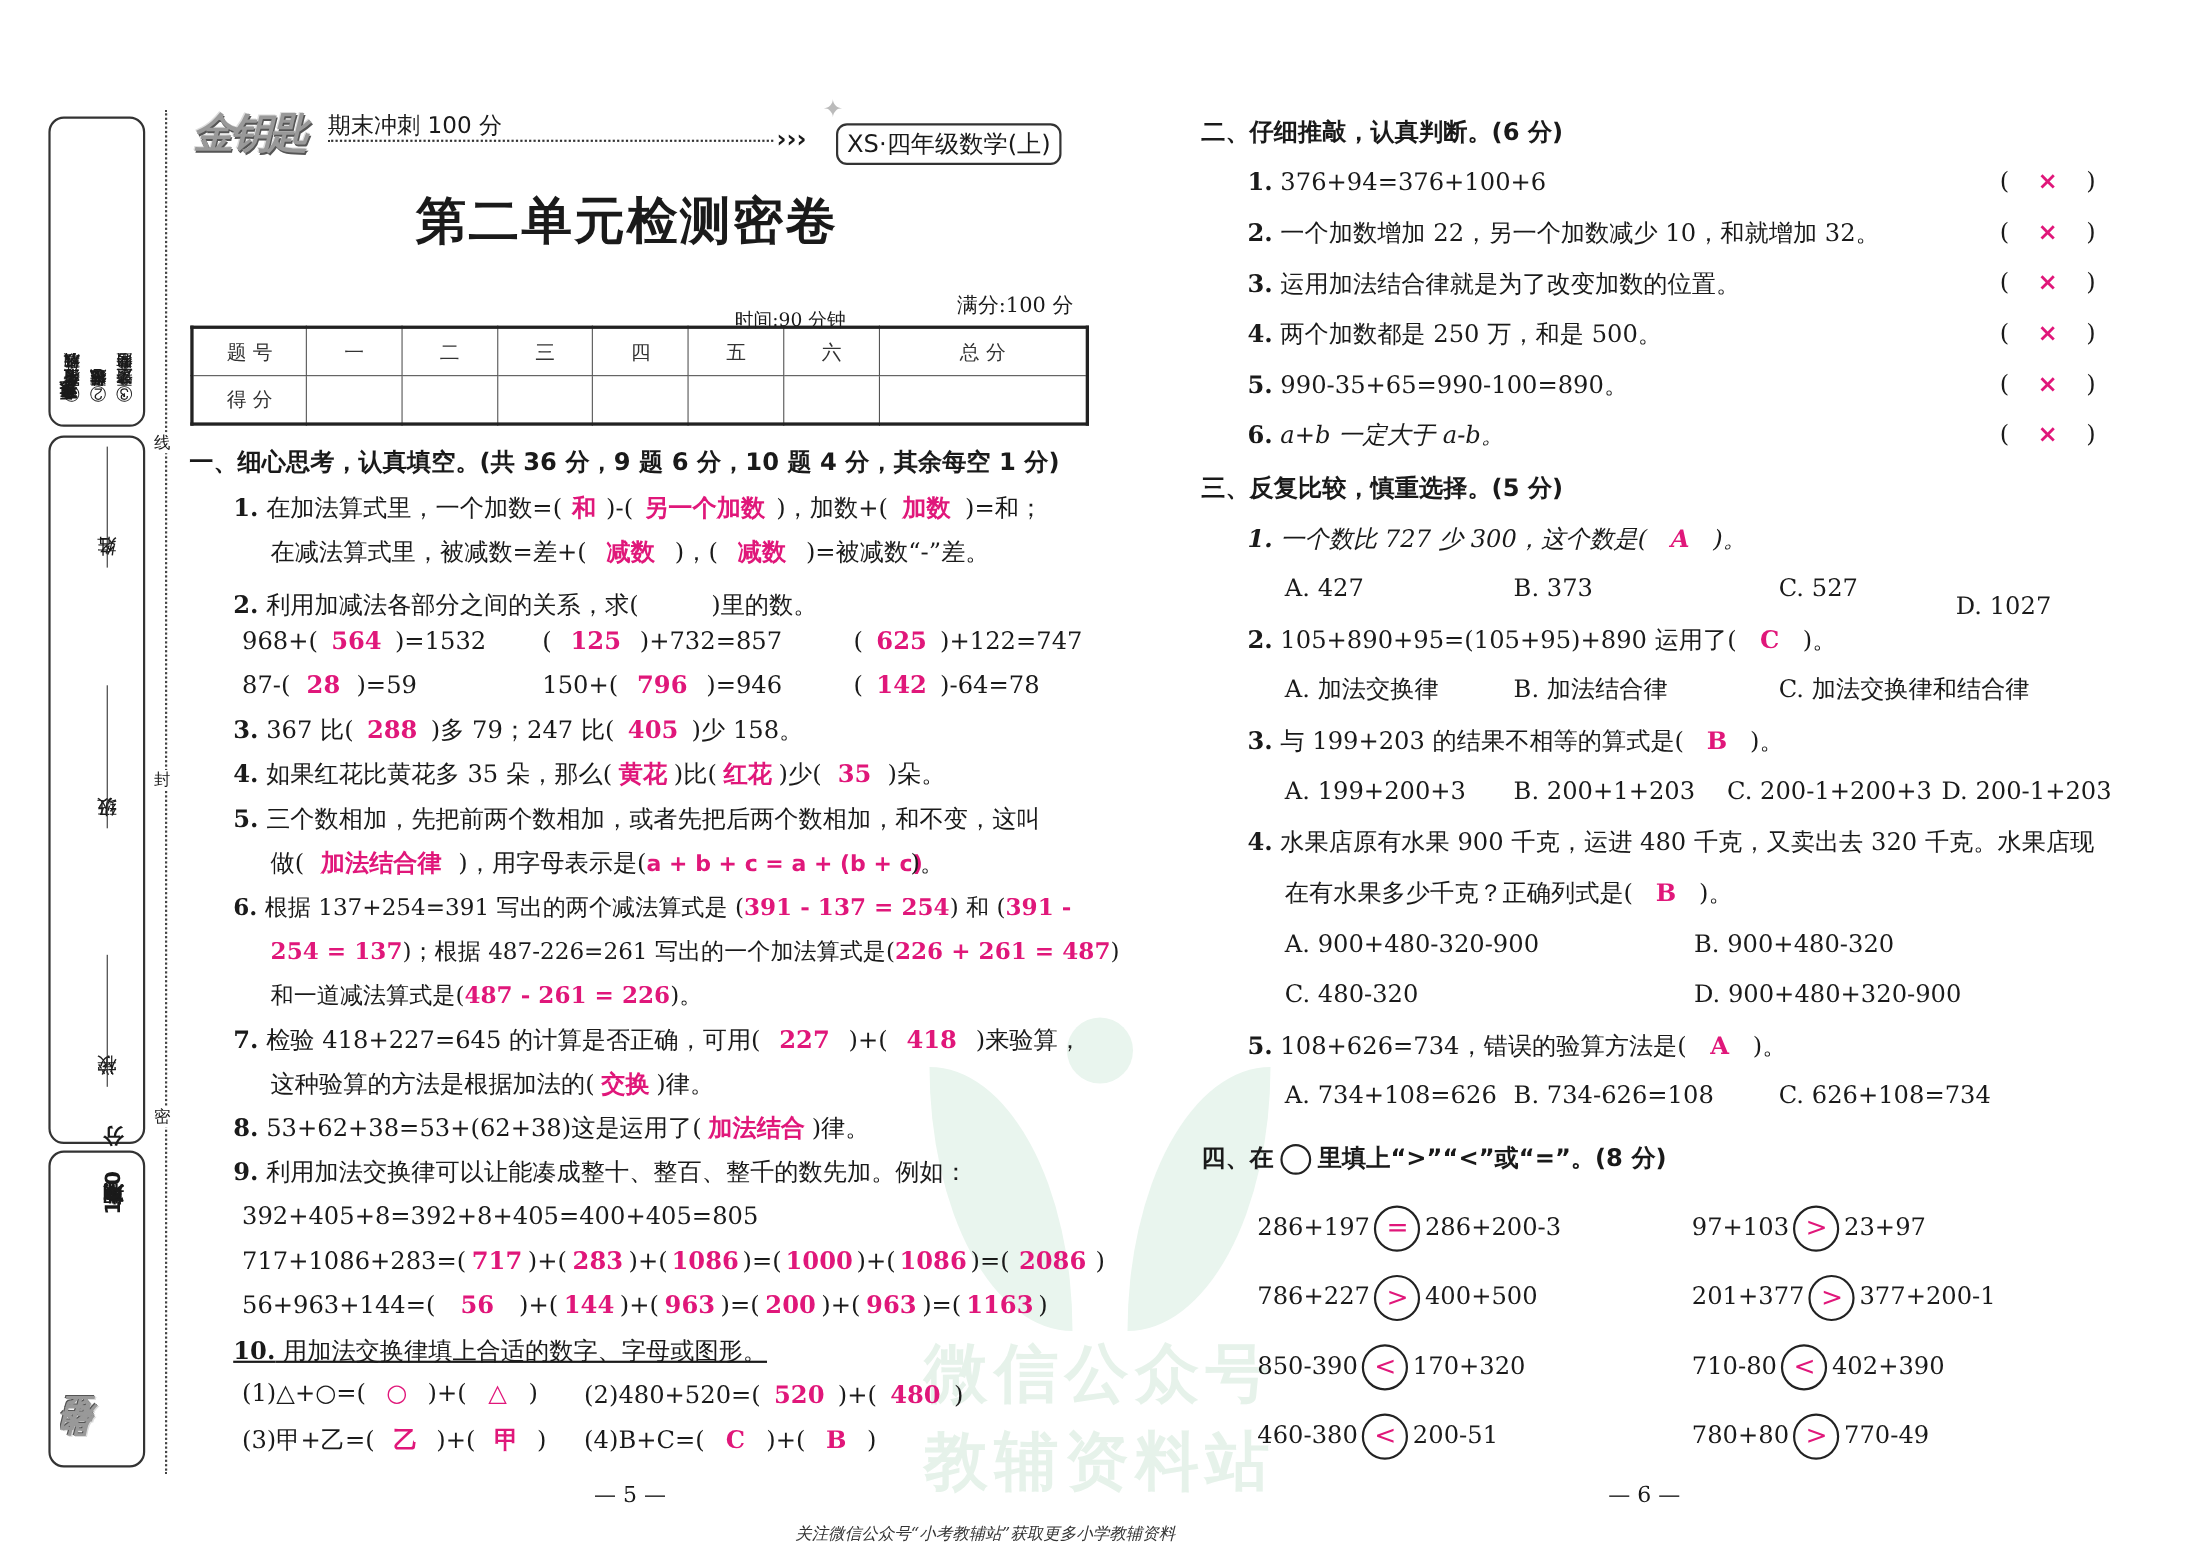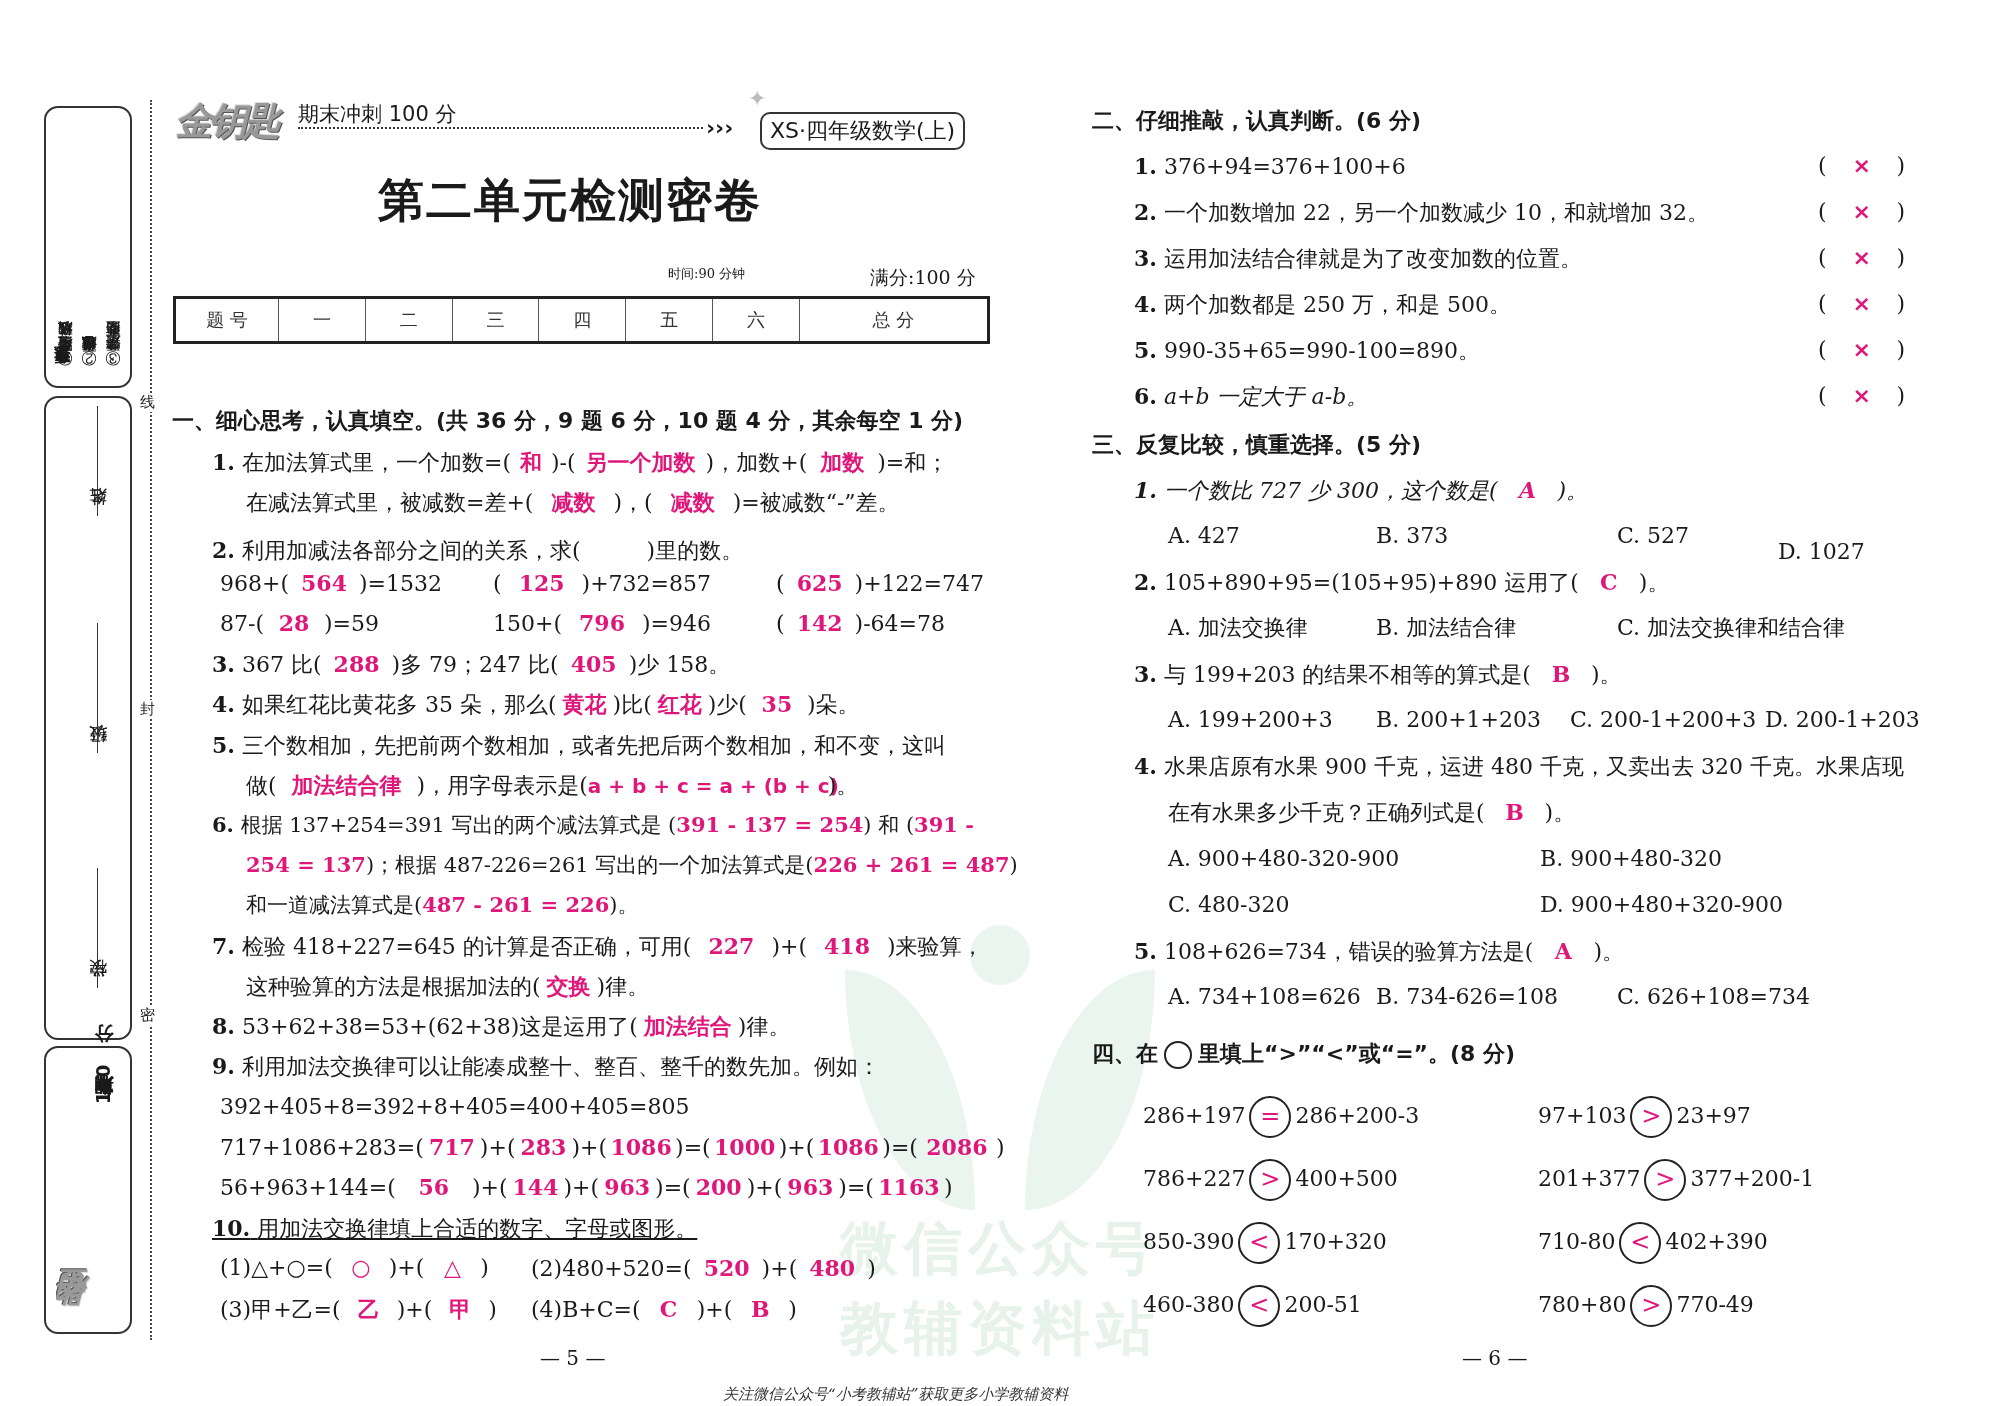--- a/index.html
+++ b/index.html
@@ -71,35 +71,45 @@
 <div class="cutlabel" style="top:700px;">封</div>
 <div class="cutlabel" style="top:1006px;">密</div>
 
 <div class="abs logo" style="left:175px;top:96px;">金钥匙</div>
 <div class="abs sans" style="left:298px;top:100px;font-size:21px;">期末冲刺 100 分</div>
 <div class="hdr-rule"></div>
 <div class="abs sans" style="left:706px;top:115px;font-size:22px;font-weight:bold;">›››</div>
 <div class="abs" style="left:748px;top:86px;color:#bbb;font-size:22px;">✦</div>
 <div class="grade-box sans">XS·四年级数学(上)</div>
 <div class="title">第二单元检测密卷</div>
-<div class="abs" style="left:668px;top:265px;font-size:13px;">时间:90 分钟</div>
+<div class="abs" style="left:668px;top:279px;font-size:17px;">时间:90 分钟</div>
 <div class="abs" style="left:870px;top:265px;font-size:19px;">满分:100 分</div>
 
 <table class="score">
   <tbody>
       <tr>
     <td style="width:100px;margin-left:36px;">题 号</td>
     <td>一</td>
     <td>二</td>
     <td>三</td>
     <td>四</td>
     <td>五</td>
     <td>六</td>
     <td>总 分</td>
   </tr>
+  <tr>
+    <td>得 分</td>
+    <td></td>
+        <td></td>
+    <td></td>
+        <td></td>
+    <td></td>
+        <td></td>
+    <td></td>
+  </tr>
 </tbody>
   </table>
 
 <div class="line sec" style="left:172px;top:407px;">一、细心思考，认真填空。(共 36 分，9 题 6 分，10 题 4 分，其余每空 1 分)</div>
 
 <div class="line" style="left:212px;top:448px;">
   <span class="num">1.</span>
   <span>在加法算式里，一个加数=(</span><span class="paren pink" style="width:40px">和</span><span>)-(</span><span class="paren pink" style="width:130px">另一个加数</span><span>)，加数+(</span><span class="paren pink" style="width:70px">加数</span><span>)=和；</span>
 </div>
 <div class="line" style="left:246px;top:488px;">

